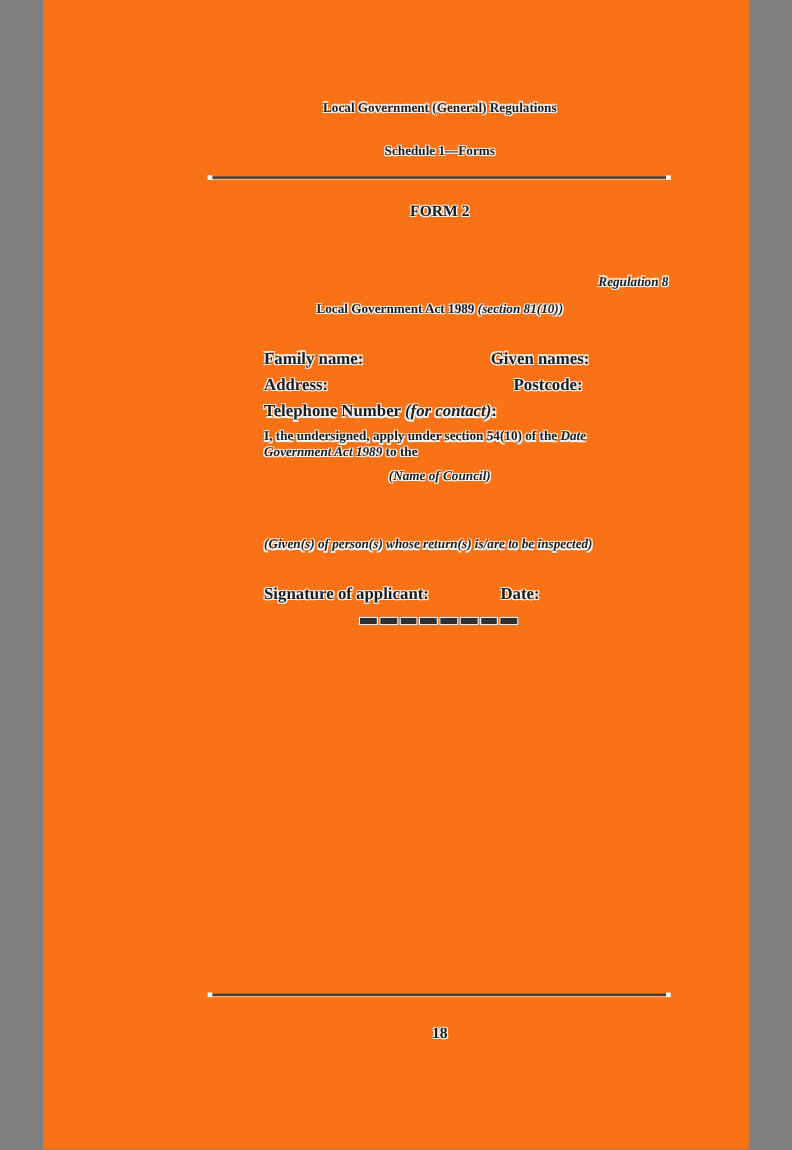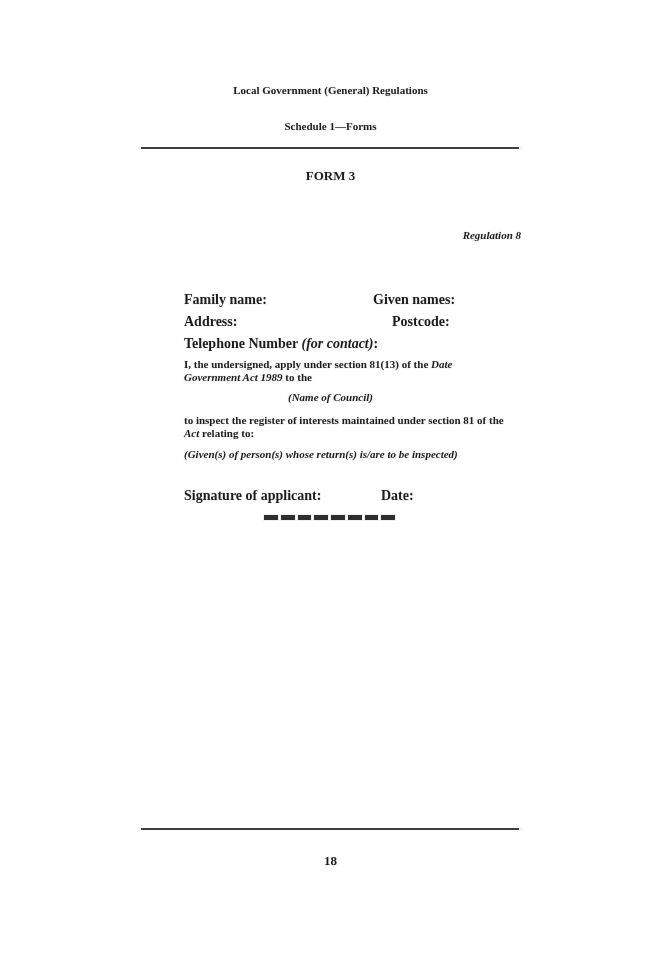--- a/index.html
+++ b/index.html
@@ -1,19 +1,19 @@
 <!DOCTYPE html>
 <html><head>
 <meta charset="utf-8">
 <style>
   * { margin:0; padding:0; box-sizing:border-box; }
   html, body { background:#808080; }
   .page {
-    position:relative; width:660px; height:958px; margin:0 auto;
-    background:#ffffff; overflow:hidden;
+    position:relative; width:588px; height:958px; margin:0 auto;
+    background:#f97316; overflow:hidden;
     font-family:"Liberation Serif","DejaVu Serif",serif;
     font-weight:bold; color:#1d1d1d;
     text-shadow: 1px 1px 0 #f7f7f7, -1px 1px 0 #f7f7f7,
                  1px -1px 0 rgba(247,247,247,.85), -1px -1px 0 rgba(247,247,247,.85),
                  0 1px 0 #f7f7f7;
   }
   .abs { position:absolute; }
   .ctr { left:140px; width:381px; text-align:center; }
   .rt  { left:140px; width:381px; text-align:right;font-style:italic; }
   .it  { font-style:italic; }
@@ -31,45 +31,44 @@
 </style>
 </head>
 <body>
 
 <div class="page">
 
   <div class="abs ctr fs11" style="top:84px">Local Government (General) Regulations</div>
   <div class="abs ctr fs11" style="top:120px">Schedule 1—Forms</div>
   <div class="rule" style="top:147px"></div>
 
-  <div class="abs ctr fs13" style="top:168px">FORM 3</div>
+  <div class="abs ctr fs13" style="top:168px">FORM 2</div>
   <div class="abs rt fs11" style="top:229px">Regulation 8</div>
 
+  <div class="abs ctr fs11" style="top:252px">
+    <span>Local Government Act 1989 </span><span class="it">(section 81(10))</span>
+  </div>
 
   <div class="abs fs115" style="top:293px; left:184px">Family name:</div>
   <div class="abs fs115" style="top:293px; left:373px">Given names:</div>
 
   <div class="abs fs115" style="top:315px; left:184px">Address:</div>
   <div class="abs fs115" style="top:315px; left:392px">Postcode:</div>
 
   <div class="abs fs115" style="top:337px; left:184px">
     <span>Telephone Number </span><span class="it">(for contact)</span><span>:</span>
   </div>
 
   <div class="abs fs11 para" style="top:358px; left:184px">
-    <span>I, the undersigned, apply under section 81(13) of the </span><span class="it">Date</span><br>
+    <span>I, the undersigned, apply under section 54(10) of the </span><span class="it">Date</span><br>
     <span class="it">Government Act 1989</span><span> to the</span>
   </div>
 
   <div class="abs ctr fs11 it" style="top:391px">(Name of Council)</div>
 
-  <div class="abs fs11 para" style="top:414px; left:184px">
-    <span>to inspect the register of interests maintained under section 81 of the</span><br>
-    <span class="it">Act</span><span> relating to:</span>
-  </div>
 
   <div class="abs fs11 it" style="top:448px; left:184px">(Given(s) of person(s) whose return(s) is/are to be inspected)</div>
 
   <div class="abs fs115" style="top:489px; left:184px">Signature of applicant:</div>
   <div class="abs fs115" style="top:489px; left:381px">Date:</div>
 
   <div class="sigline">
     <i></i>
       <i></i>
       <i></i>

